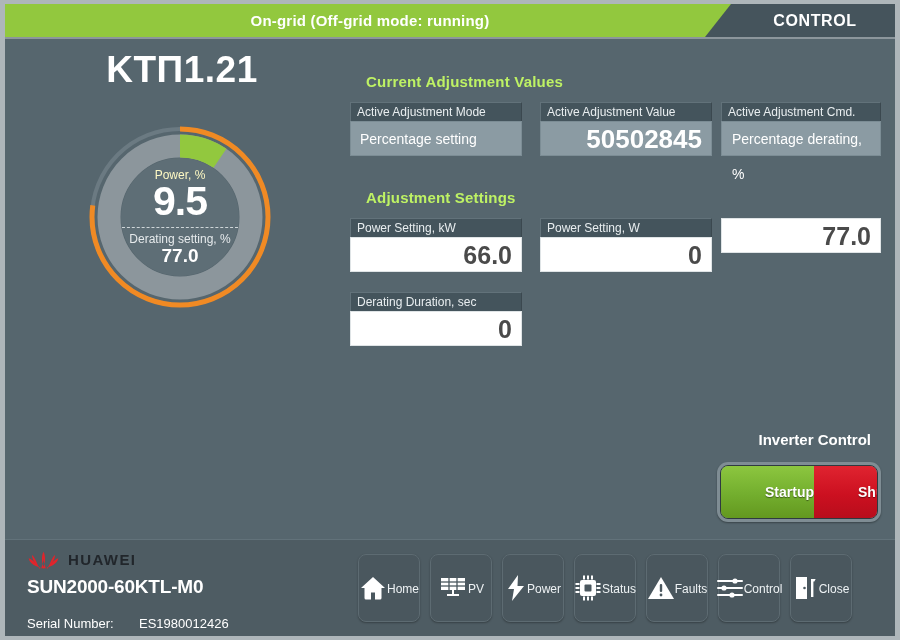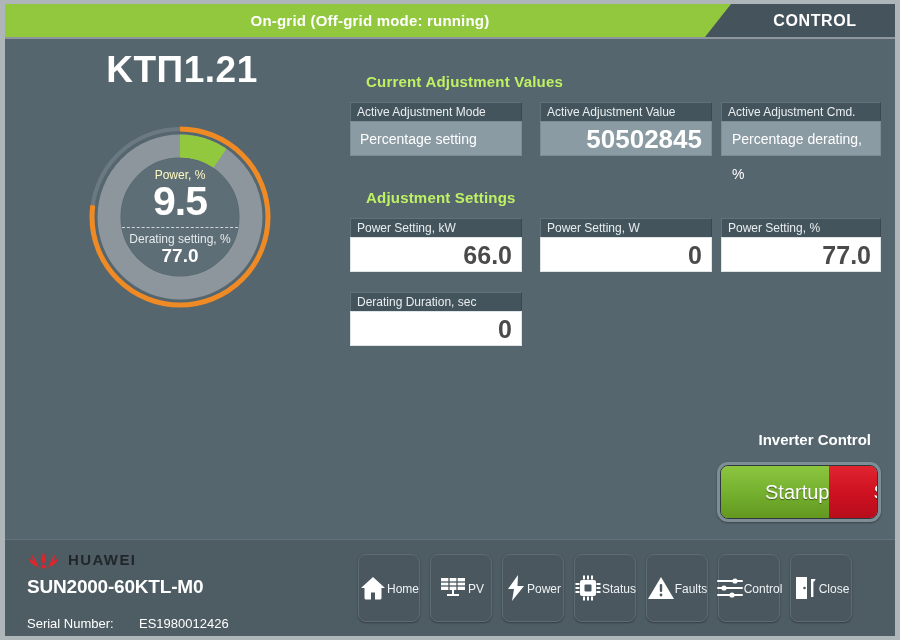--- a/index.html
+++ b/index.html
@@ -142,21 +142,21 @@
     background: #7f8d94;
     box-shadow: 0 1px 2px rgba(0,0,0,.35);
   }
   .inv-inner {
     display: flex; width: 158px; height: 54px;
     border-radius: 8px; overflow: hidden;
     border: 1px solid #2f3a40;
   }
   .inv-btn {
     flex: 1; display: flex; align-items: center; justify-content: center;
-    color: #ffffff; font-size: 20px; font-weight: normal;
+    color: #ffffff; font-size: 14px; font-weight: bold;
     text-shadow: 0 1px 1px rgba(0,0,0,.45);
     padding-left: 44px;
   }
   .inv-start  { background: linear-gradient(180deg,#8cc63f 0%, #73ae2e 55%, #63981f 100%); }
   .inv-stop   { background: linear-gradient(180deg,#e02430 0%, #cc1020 55%, #b80d1c 100%); }
 
   
   .bottombar {
     position: absolute; left: 0; bottom: 0;
     width: 890px; height: 97px;
@@ -257,21 +257,20 @@
       <div class="f-label">Power Setting, kW</div>
       <div class="f-value">66.0</div>
     </div>
 
     <div class="field input" id="f-pw">
       <div class="f-label">Power Setting, W</div>
       <div class="f-value">0</div>
     </div>
 
     <div class="field input" id="f-ppct">
-      <div class="f-label">Power Setting, %</div>
       <div class="f-value">77.0</div>
     </div>
 
     <div class="field input" id="f-dur">
       <div class="f-label">Derating Duration, sec</div>
       <div class="f-value">0</div>
     </div>
 
     <div class="inv-title">Inverter Control</div>
     <div class="inv-wrap">

